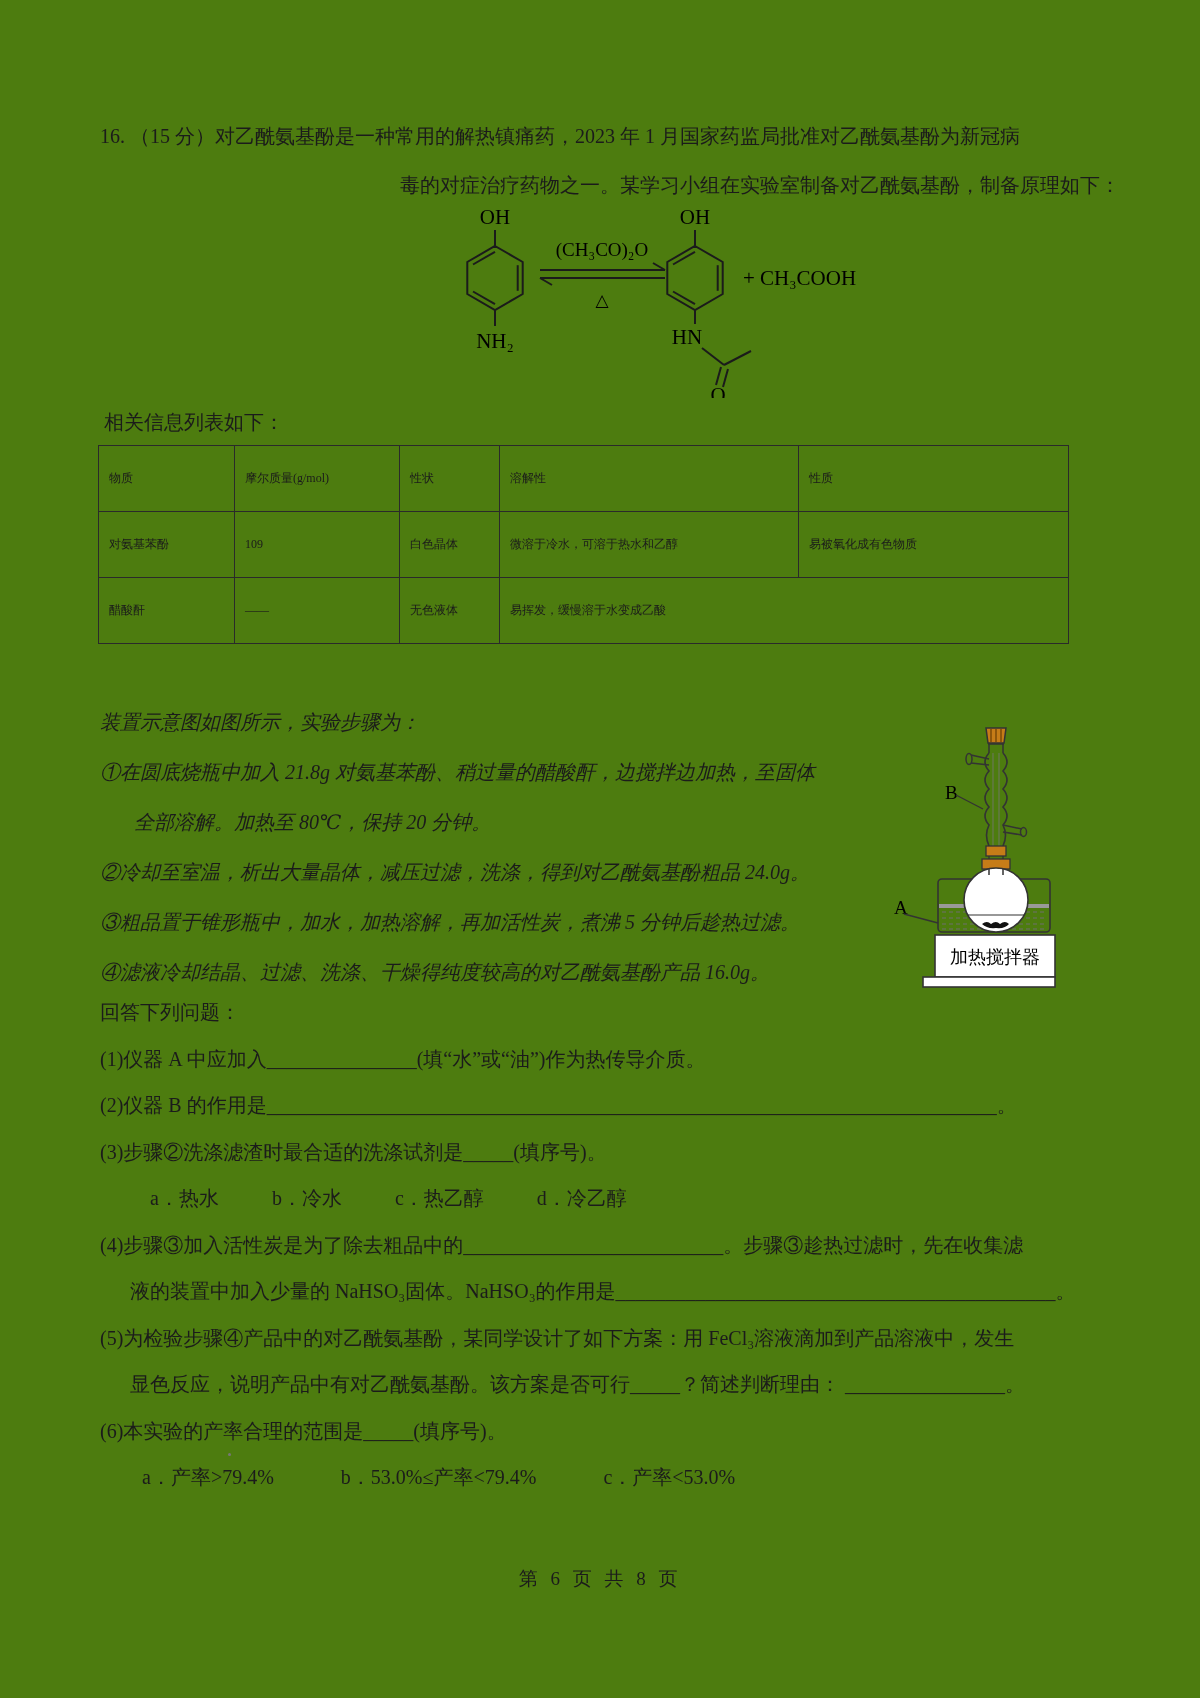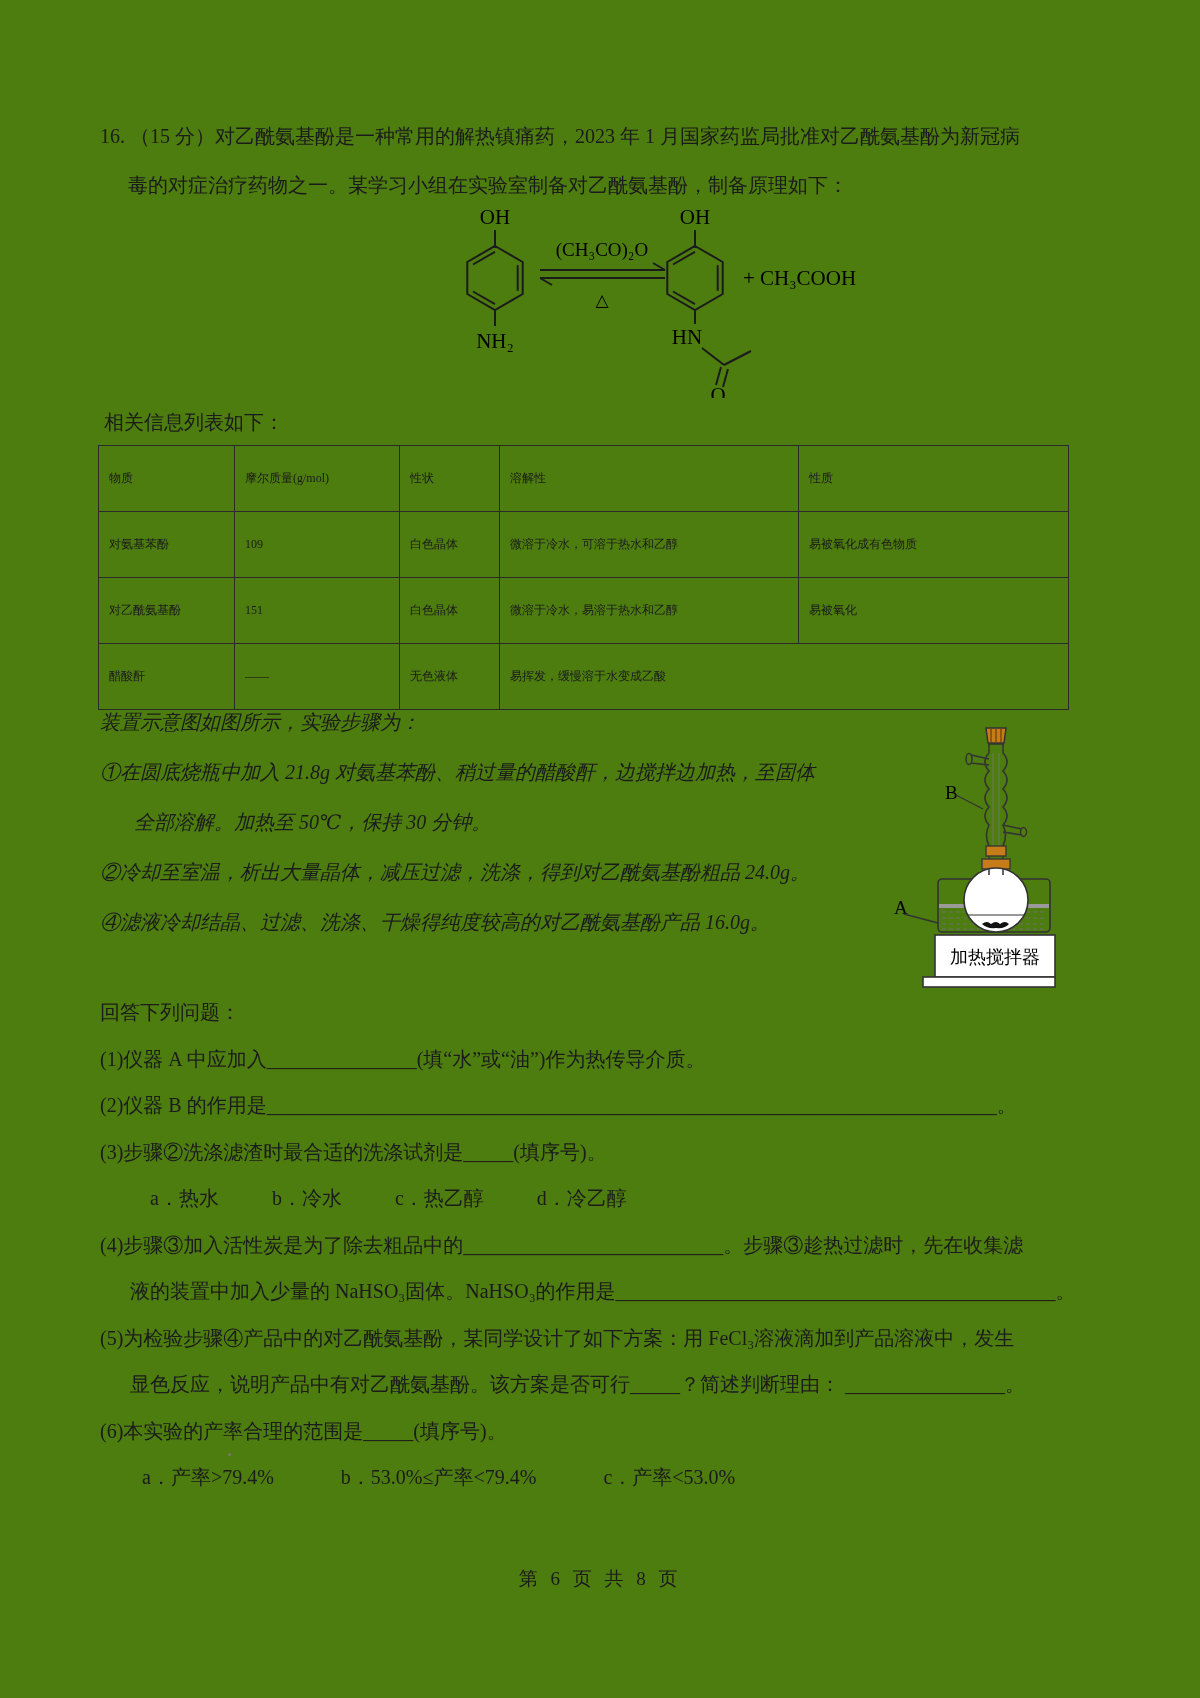--- a/index.html
+++ b/index.html
@@ -5,21 +5,21 @@
   html,body{margin:0;padding:0;background:#888;}
   .page{
     position:relative;width:1200px;height:1698px;background:#4d7c0f;
     font-family:"Liberation Serif","DejaVu Serif",serif;color:#1b1b1b;
     overflow:hidden;margin:0 auto;padding-left:28px;
   }
   .line{white-space:nowrap;font-size:20px;}
   .abs{position:absolute;}
   
   .intro{left:100px;top:112px;width:1020px;line-height:49px;}
-  .intro .l2{padding-left:28px;}
+  .intro .l2{padding-left:28px;text-align:right;}
   
   .tbl-intro{left:104px;top:408px;line-height:28px;}
   table.info{border-collapse:collapse;table-layout:fixed;}
   table.info td{border:1.6px solid #2a2a2a;font-size:12px;padding:2px 10px;height:61px;vertical-align:middle;}
   
   .proc{left:100px;top:697px;width:770px;line-height:50px;font-style:italic;}
   .proc .cont{padding-left:34px;}
   .quest{left:100px;top:989px;width:1010px;line-height:46.5px;}
   .quest .cont{padding-left:30px;}
   .quest .opt-line{padding-left:50px;}
@@ -99,40 +99,34 @@
       <td>性质</td>
     </tr>
     <tr>
       <td>对氨基苯酚</td>
       <td>109</td>
       <td>白色晶体</td>
       <td>微溶于冷水，可溶于热水和乙醇</td>
       <td>易被氧化成有色物质</td>
     </tr>
     <tr>
-      <td>对乙酰氨基酚</td>
-      <td>151</td>
-      <td>白色晶体</td>
-      <td>微溶于冷水，易溶于热水和乙醇</td>
-      <td>易被氧化</td>
-    </tr>
-    <tr>
       <td>醋酸酐</td>
       <td>——</td>
       <td>无色液体</td>
       <td colspan="2">易挥发，缓慢溶于水变成乙酸</td>
     </tr>
   </tbody>
     </table>
 
   <div class="abs proc">
     <div class="line">装置示意图如图所示，实验步骤为：</div>
     <div class="line">①在圆底烧瓶中加入 21.8g 对氨基苯酚、稍过量的醋酸酐，边搅拌边加热，至固体</div>
-    <div class="line cont">全部溶解。加热至 50℃，保持 30 分钟。</div>
+    <div class="line cont">全部溶解。加热至 80℃，保持 20 分钟。</div>
     <div class="line">②冷却至室温，析出大量晶体，减压过滤，洗涤，得到对乙酰氨基酚粗品 24.0g。</div>
+    <div class="line">③粗品置于锥形瓶中，加水，加热溶解，再加活性炭，煮沸 5 分钟后趁热过滤。</div>
     <div class="line">④滤液冷却结晶、过滤、洗涤、干燥得纯度较高的对乙酰氨基酚产品 16.0g。</div>
   </div>
 
   <svg class="abs" style="left:890px;top:715px;" width="180" height="278" viewBox="0 0 180 278">
 
     <g>
       <polygon points="96,13 116,13 114,28 98,28" fill="#c67c18" stroke="#333" stroke-width="1.5"></polygon>
       <path d="M101,14 L101,27 M106,14 L106,27 M111,14 L111,27" stroke="#7c4a07" stroke-width="1.5" fill="none"></path>
     </g>
 

